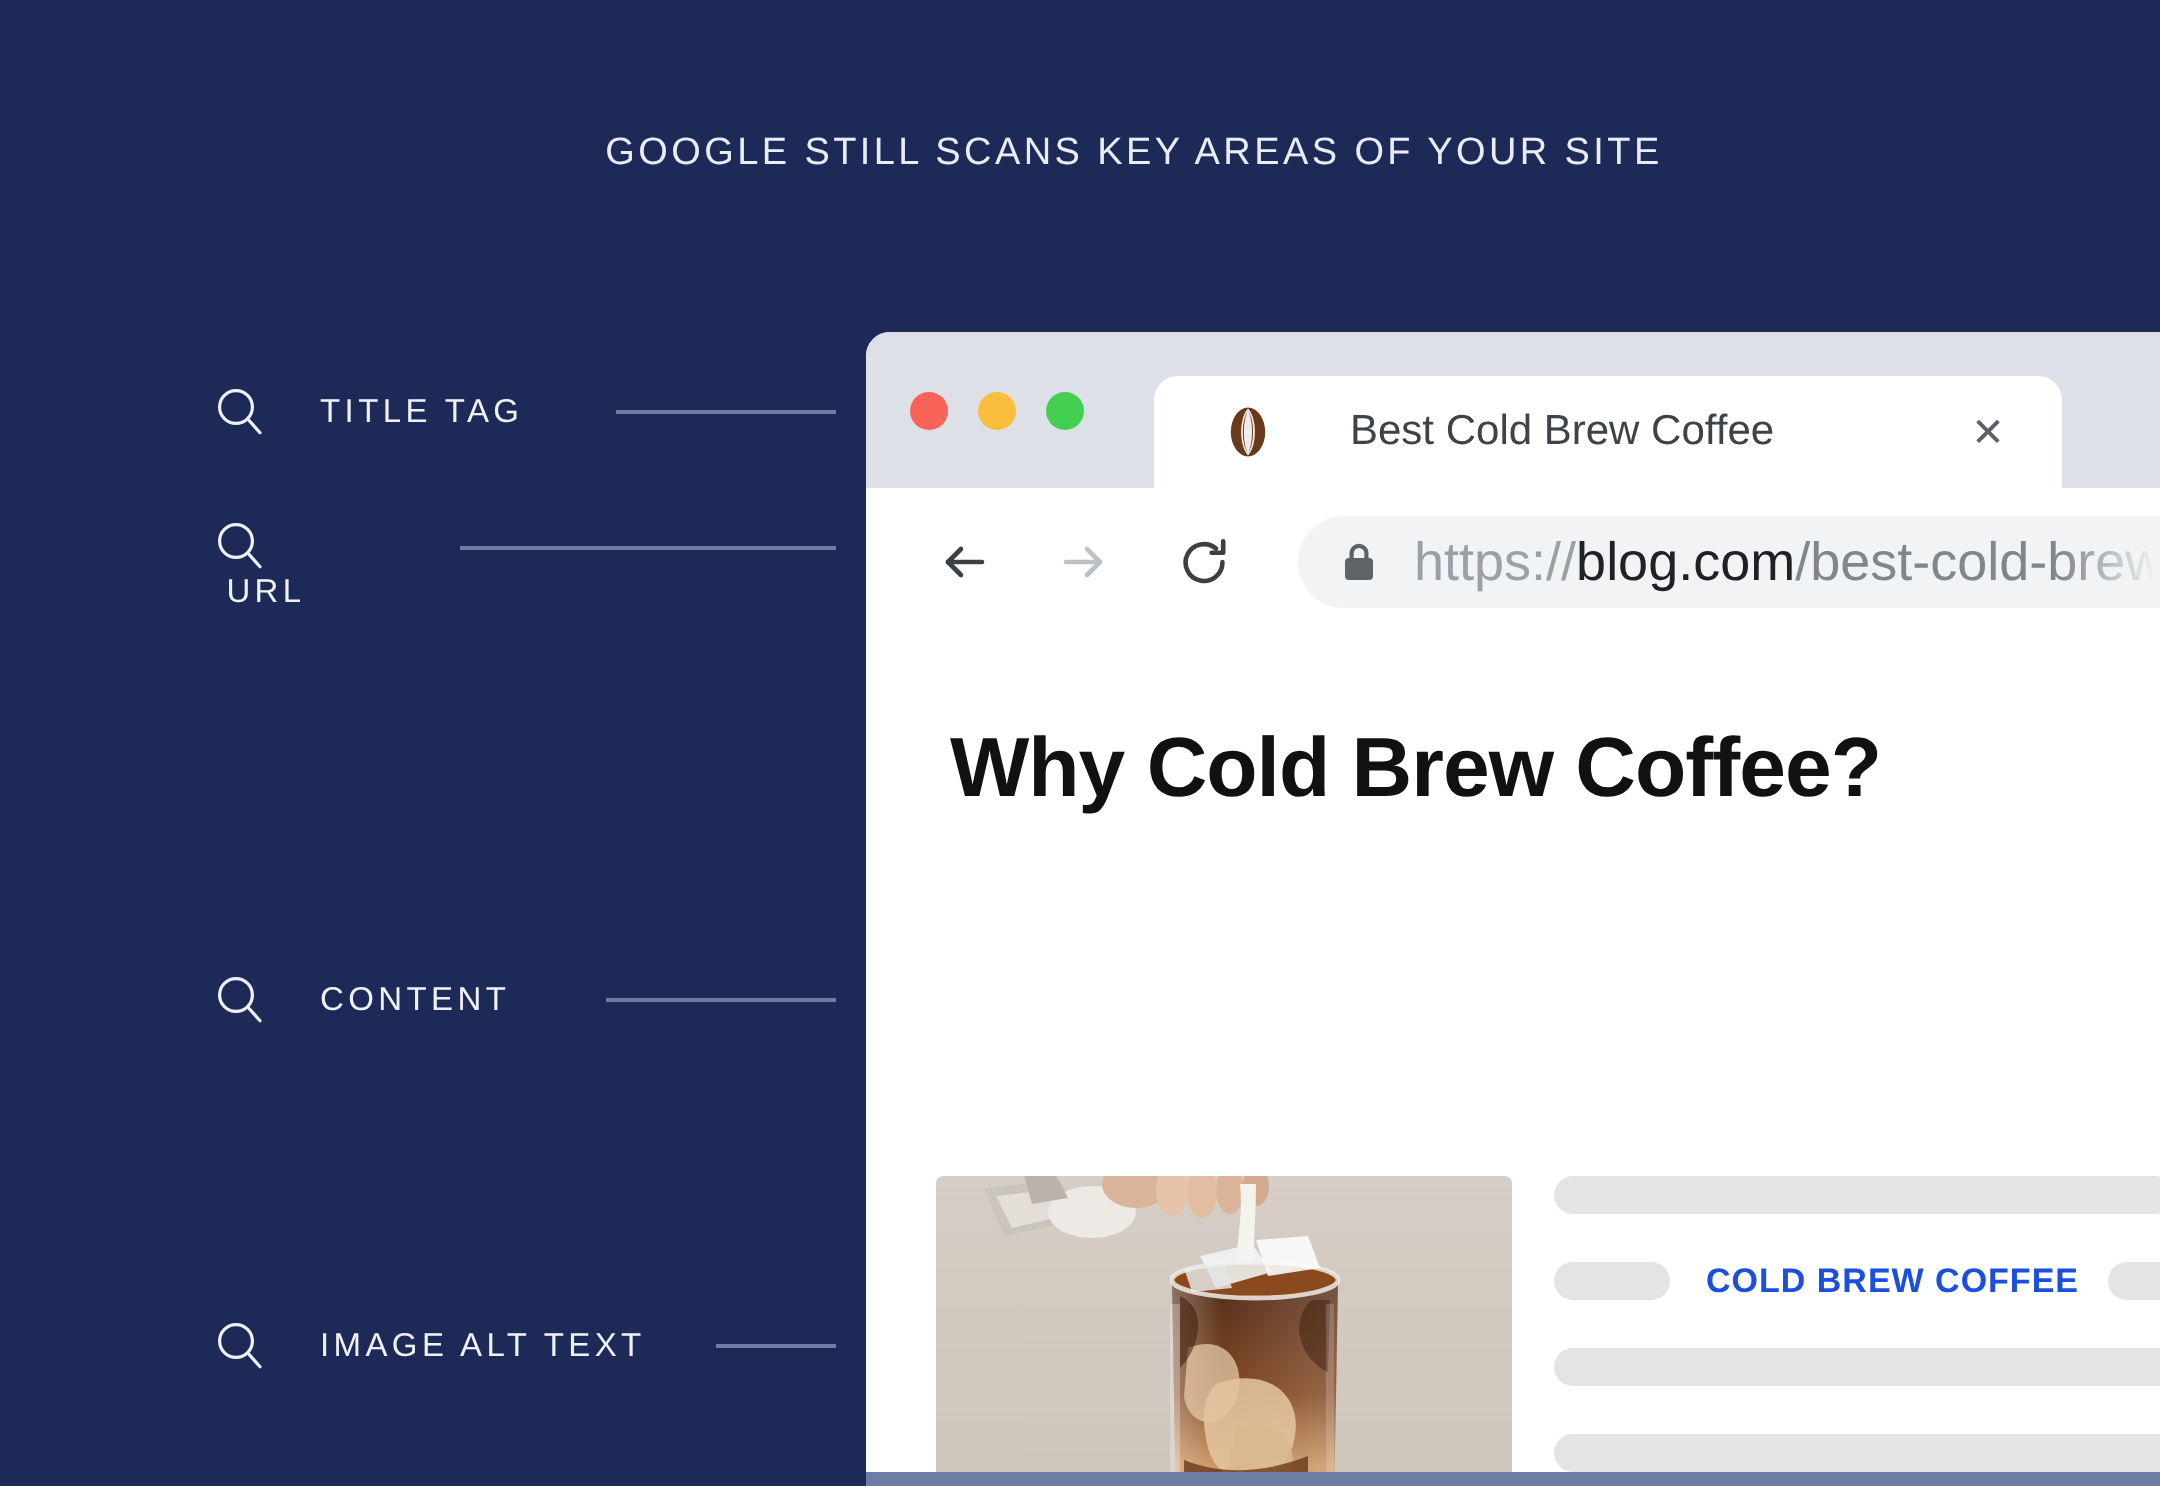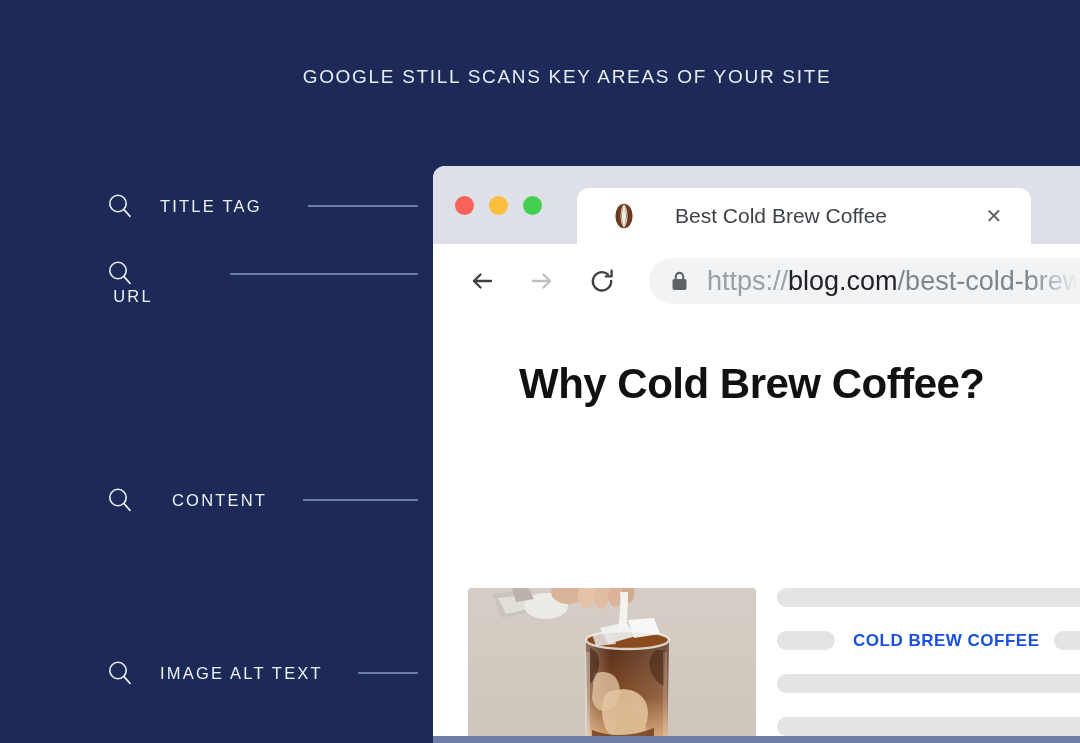--- a/index.html
+++ b/index.html
@@ -144,21 +144,20 @@
     background: #ffffff;
   }
   #page-title {
     position: absolute;
     left: 42px; top: 42px;
     font-size: 42px;
     font-weight: bold;
     color: #111111;
     letter-spacing: -0.5px;
     white-space: nowrap;
-    margin-left: 44px;
   }
 
   #article-image {
     position: absolute;
     left: 35px; top: 270px;
     width: 288px; height: 193px;
     border-radius: 4px;
     overflow: hidden;
     background: #cfc6bd;
   }
@@ -225,21 +224,21 @@
     <span class="mag-icon">
       <svg viewBox="0 0 28 28" width="28" height="28" fill="none" stroke="#eef1f7" stroke-width="1.6">
         <circle cx="12" cy="11.5" r="8.2"></circle>
         <line x1="18" y1="17.6" x2="24" y2="24.4" stroke-linecap="round"></line>
       </svg>
     </span>
     <span class="check-label">URL</span>
   </div>
   <div class="connector" style="top:273px; left:230px; width:188px;"></div>
 
-  <div class="check-row" style="top:485px;gap:12px;">
+  <div class="check-row" style="top:485px;">
     <span class="mag-icon">
       <svg viewBox="0 0 28 28" width="28" height="28" fill="none" stroke="#eef1f7" stroke-width="1.6">
         <circle cx="12" cy="11.5" r="8.2"></circle>
         <line x1="18" y1="17.6" x2="24" y2="24.4" stroke-linecap="round"></line>
       </svg>
     </span>
     <span class="check-label">CONTENT</span>
   </div>
   <div class="connector" style="top:499px; left:303px; width:115px;"></div>
 

